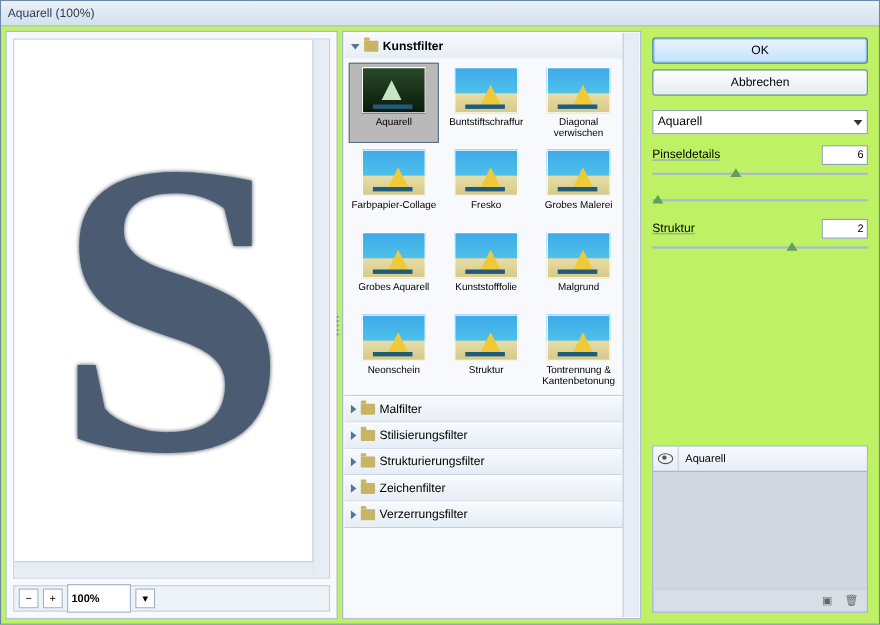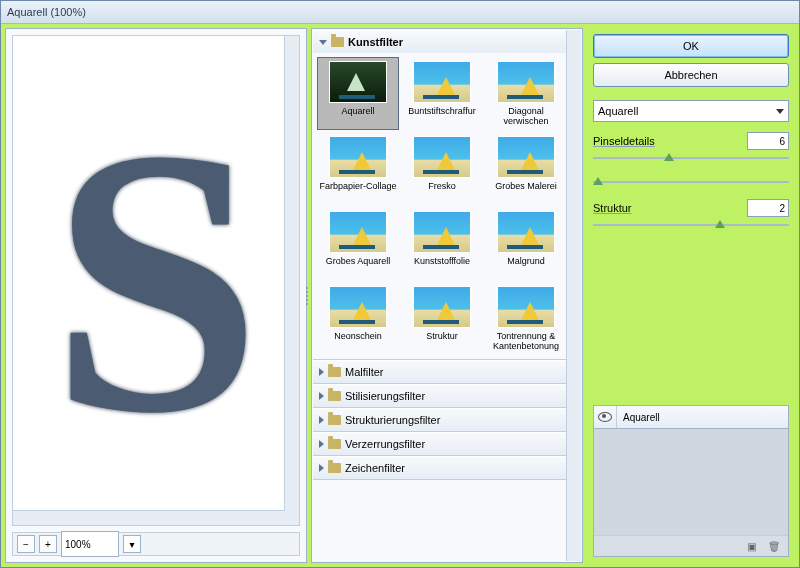--- a/index.html
+++ b/index.html
@@ -7,21 +7,21 @@
 .titlebar{height:22px;background:linear-gradient(#eaf1f8,#d4e0ee);border-bottom:1px solid #a7b9cf;padding:0 6px;display:flex;align-items:center;font-size:11px;color:#2a3c55;}
 .body{flex:1;display:flex;gap:4px;padding:4px;min-height:0;}
 .panel{background:#f7f9fc;border:1px solid #9fb2c9;display:flex;flex-direction:column;min-width:0;}
 .preview{flex:0 0 300px;}
 .preview-canvas{flex:1;margin:6px;border:1px solid #c1cede;background:#fff;position:relative;display:flex;align-items:center;justify-content:center;overflow:hidden;}
 .preview-scroll-v{position:absolute;right:0;top:0;bottom:0;width:14px;background:#e7edf4;border-left:1px solid #c1cede;}
 .preview-scroll-h{position:absolute;left:0;right:14px;bottom:0;height:14px;background:#e7edf4;border-top:1px solid #c1cede;}
 .letterS{font-family:Georgia,"Times New Roman",serif;font-size:380px;font-weight:bold;color:#4b5c72;text-shadow:0 0 4px #3a4758;filter:blur(0.6px);}
 .zoombar{height:22px;margin:0 6px 6px 6px;border:1px solid #c1cede;background:#eef3f8;display:flex;align-items:center;gap:4px;padding:0 4px;}
 .zbtn{width:16px;height:16px;border:1px solid #9fb2c9;background:#fdfdfd;display:flex;align-items:center;justify-content:center;font-size:10px;cursor:pointer;user-select:none;}
-.zoom-val{width:50px;height:16px;border:1px solid #9fb2c9;background:#fff;padding:4px 3px;display:flex;align-items:center;font-size:10px;}
+.zoom-val{width:50px;height:16px;border:1px solid #9fb2c9;background:#fff;padding:4px 3px;display:flex;align-items:center;font-size:10px;font-weight:bold;}
 .grabber{position:absolute;top:50%;right:-6px;transform:translateY(-50%);width:10px;height:50px;display:flex;flex-direction:column;justify-content:center;align-items:center;gap:2px;}
 .grabber span{width:2px;height:2px;background:#7d93ac;border-radius:50%;}
 
 .gallery{flex:1;position:relative;}
 .cat{border-bottom:1px solid #c1cede;}
 .cat-header{height:22px;display:flex;align-items:center;gap:4px;padding:0 6px;background:linear-gradient(#f7fafd,#e6edf5);cursor:pointer;border-top:1px solid #fff;}
 .tri{width:0;height:0;border-left:5px solid #5d7491;border-top:4px solid transparent;border-bottom:4px solid transparent;}
 .tri.open{border-left:4px solid transparent;border-right:4px solid transparent;border-top:5px solid #5d7491;border-bottom:none;}
 .folder{width:13px;height:10px;background:#c9b364;border-radius:1px;position:relative;}
 .folder:before{content:"";position:absolute;top:-3px;left:0;width:5px;height:3px;background:#c9b364;border-radius:1px 1px 0 0;}
@@ -171,28 +171,28 @@
             <div class="cat-header">
               <span class="tri"></span>
               <span class="folder"></span>
               <span>Strukturierungsfilter</span>
             </div>
           </div>
           <div class="cat">
             <div class="cat-header">
               <span class="tri"></span>
               <span class="folder"></span>
+              <span>Zeichenfilter</span>
+            </div>
+          </div>
+          <div class="cat">
+            <div class="cat-header">
+              <span class="tri"></span>
+              <span class="folder"></span>
               <span>Verzerrungsfilter</span>
-            </div>
-          </div>
-          <div class="cat">
-            <div class="cat-header">
-              <span class="tri"></span>
-              <span class="folder"></span>
-              <span>Zeichenfilter</span>
             </div>
           </div>
         </div>
       <div class="gallery-scroll"></div>
     </div>
 
     <div class="controls">
       <div class="btn btn-ok">OK</div>
       <div class="btn btn-cancel">Abbrechen</div>
       <div class="select">

